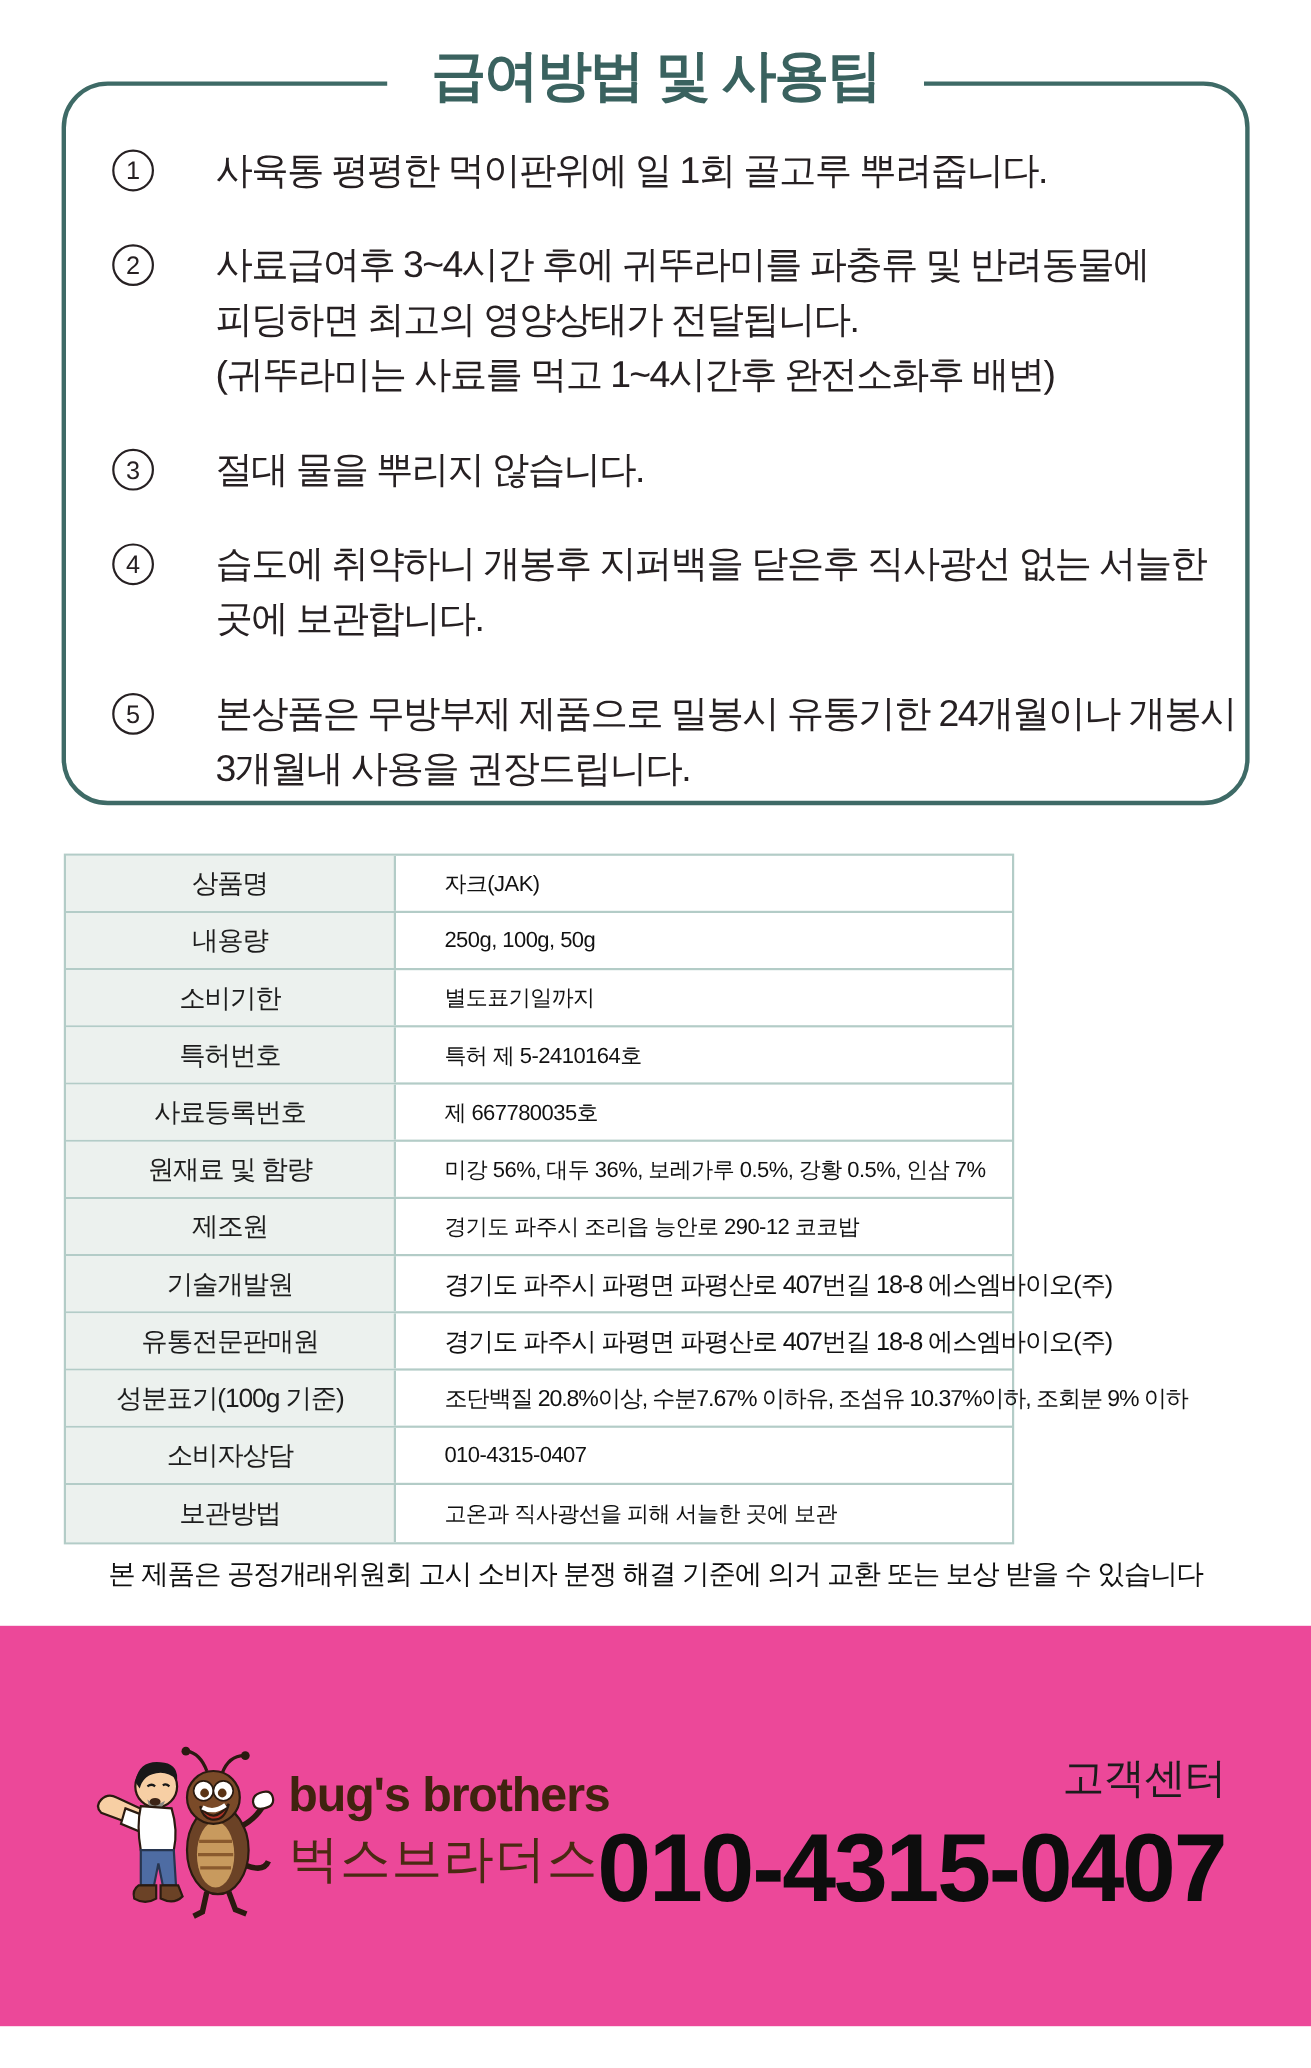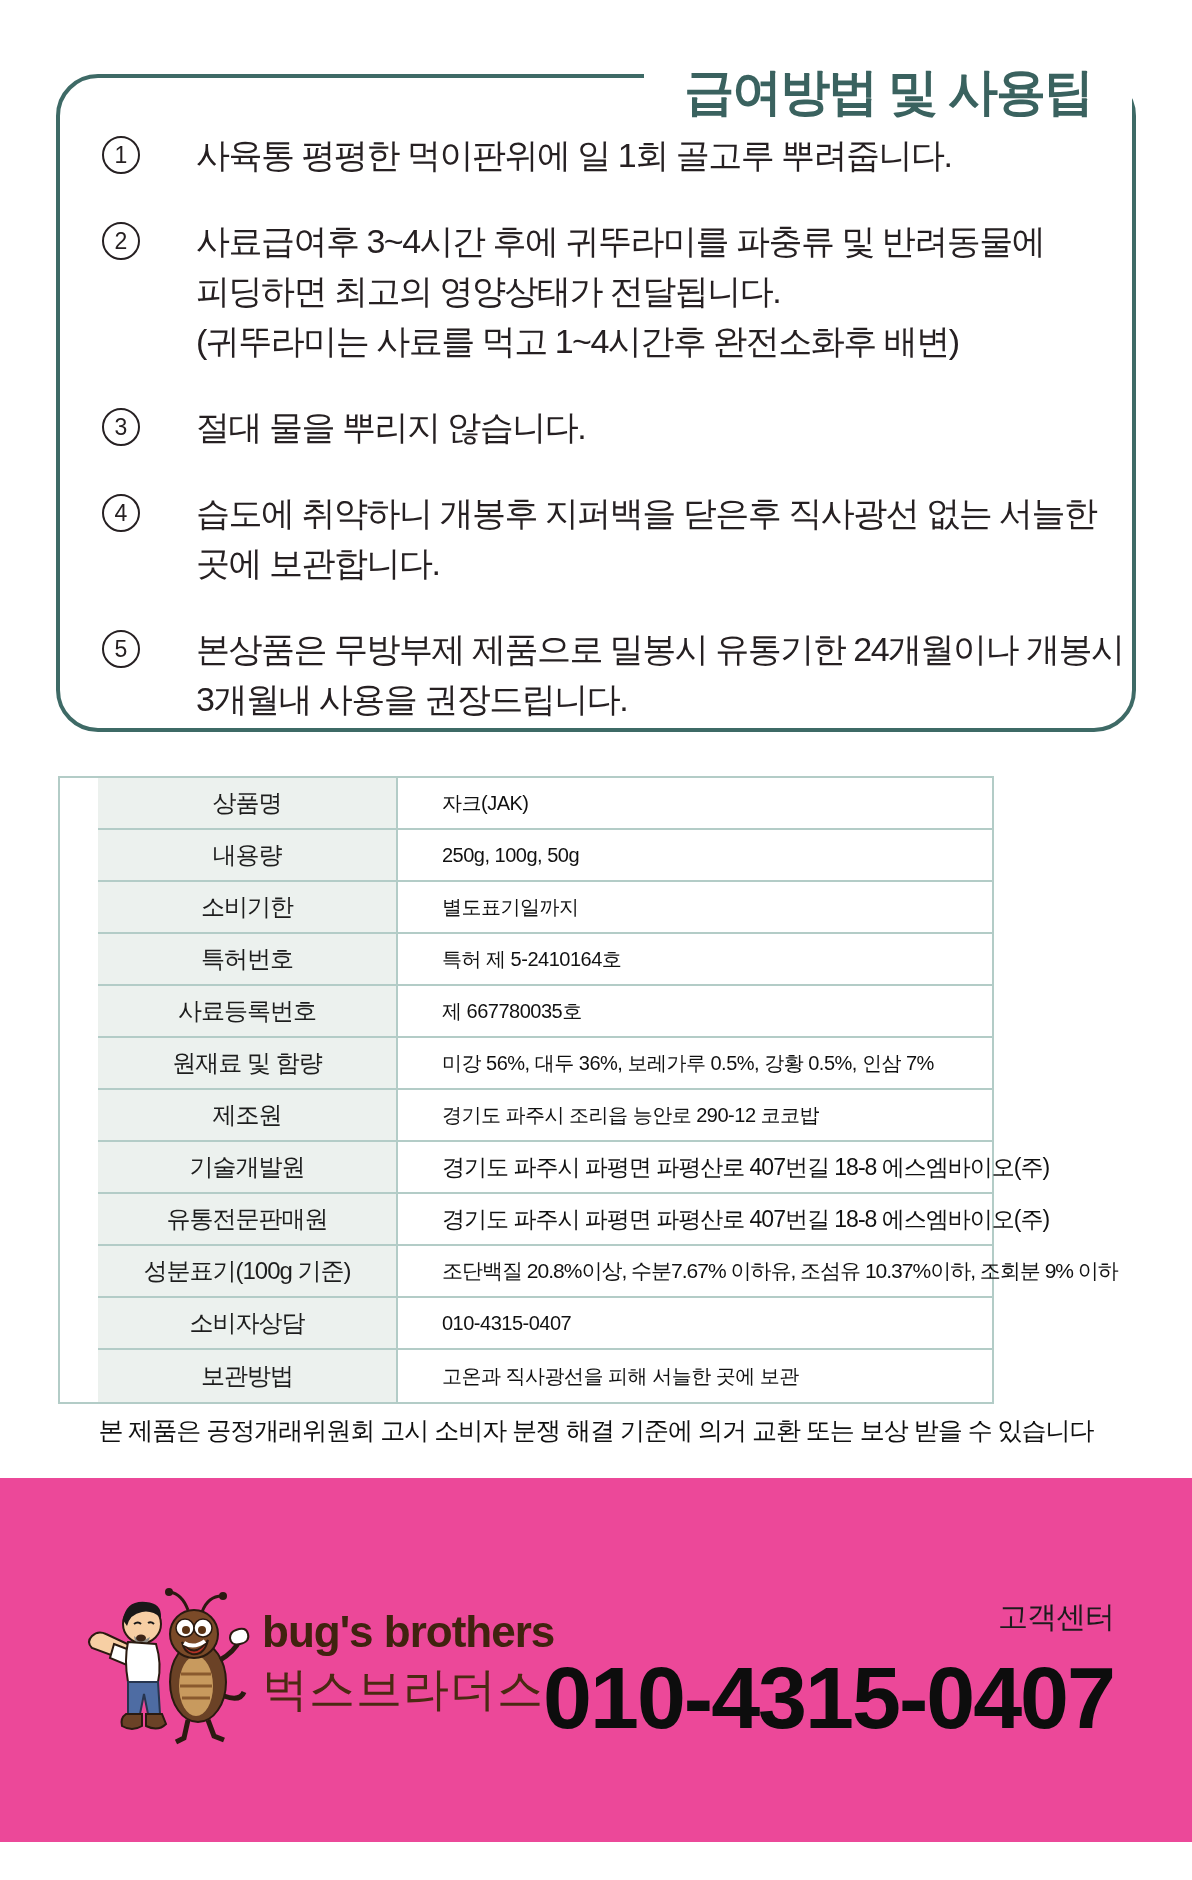--- a/index.html
+++ b/index.html
@@ -3,34 +3,34 @@
 <meta charset="utf-8">
 <style>
   * { margin:0; padding:0; box-sizing:border-box; }
   html,body { width:1192px; height:1880px; background:#ffffff;
     font-family:"Liberation Sans", sans-serif; color:#262022; }
   .page { position:relative; width:1192px; height:1880px; overflow:hidden; background:#fff; }
 
   
   .tips-box { position:absolute; left:56px; top:74px; width:1080px; height:658px;
     border:4px solid #3e6a66; border-radius:42px; }
-  .tips-title-wrap { position:absolute; left:0; top:-40px; width:100%; text-align:right;margin-top:24px; }
+  .tips-title-wrap { position:absolute; left:0; top:-40px; width:100%; text-align:center; }
   .tips-title { display:inline-block; background:#ffffff; padding:0 40px;
     font-size:50px; line-height:60px; font-weight:bold; letter-spacing:-2px; color:#3a625f; }
   .tips-list { position:absolute; left:42px; right:26px; top:52px; }
   .tip { display:flex; align-items:flex-start; margin-bottom:36px; }
   .tip-num { flex:0 0 38px; width:38px; height:38px; margin-top:6px; margin-right:12px;
     border:2px solid #262022; border-radius:50%; font-size:23px; line-height:34px;
     text-align:center; font-weight:500; }
   .tip-lines { flex:1; font-size:34px; line-height:50px; font-weight:500; letter-spacing:-1.5px;margin-left:44px; }
   .tip-lines .line { white-space:nowrap; }
 
   
-  .info-table { position:absolute; left:58px; top:776px; width:936px;
-    border:2px solid #b3ccc7; background:#fff;padding-left:38px; }
+  .info-table { position:absolute; left:58px; top:776px; width:864px;
+    border:2px solid #b3ccc7; background:#fff; }
   .t-row { display:flex; height:52px; border-bottom:2px solid #b3ccc7; }
   .t-row:last-of-type { border-bottom:none; }
   .t-label { flex:0 0 300px; background:#ecf1ee; border-right:2px solid #b3ccc7;
     display:flex; align-items:center; justify-content:center;
     font-size:24px; letter-spacing:-1px; color:#1d1d1d; }
   .t-value { flex:1; display:flex; align-items:center; padding-left:44px;
     font-size:20px; letter-spacing:-0.5px; color:#111; white-space:nowrap; }
   .t-row:nth-of-type(10) .t-value { font-size:21px; letter-spacing:-1px; }
   .t-row:nth-of-type(8) .t-value, .t-row:nth-of-type(9) .t-value { font-size:23px; letter-spacing:-1px; }
 
@@ -38,21 +38,21 @@
   .note { position:absolute; left:0; top:1414px; width:100%; text-align:center;
     font-size:25px; letter-spacing:-1px; color:#101010; }
 
   
   .brand-bar { position:absolute; left:0; top:1478px; width:1192px; height:364px; background:#ec4899; }
   .logo-art { position:absolute; left:84px; top:108px; width:172px; height:162px; }
   .brand-text { position:absolute; left:262px; top:128px; }
   .brand-en { font-size:44px; line-height:52px; font-weight:bold; letter-spacing:-1px; color:#40230f; }
   .brand-ko { font-size:46px; line-height:54px; margin-top:4px; font-weight:500; letter-spacing:1px; color:#4a2a12; }
   .cs-block { position:absolute; right:78px; top:116px; text-align:right; }
-  .cs-label { font-size:30px; line-height:46px; letter-spacing:-1px; color:#1c1c1c; }
+  .cs-label { font-size:38px; line-height:46px; letter-spacing:-1px; color:#1c1c1c; }
   .cs-phone { margin-top:12px; font-size:88px; line-height:92px; font-weight:bold;
     letter-spacing:-2px; color:#0d0d0d; }
 </style>
 </head>
 <body>
 
 <div class="page">
 
   <section class="tips-box">
     <div class="tips-title-wrap">

